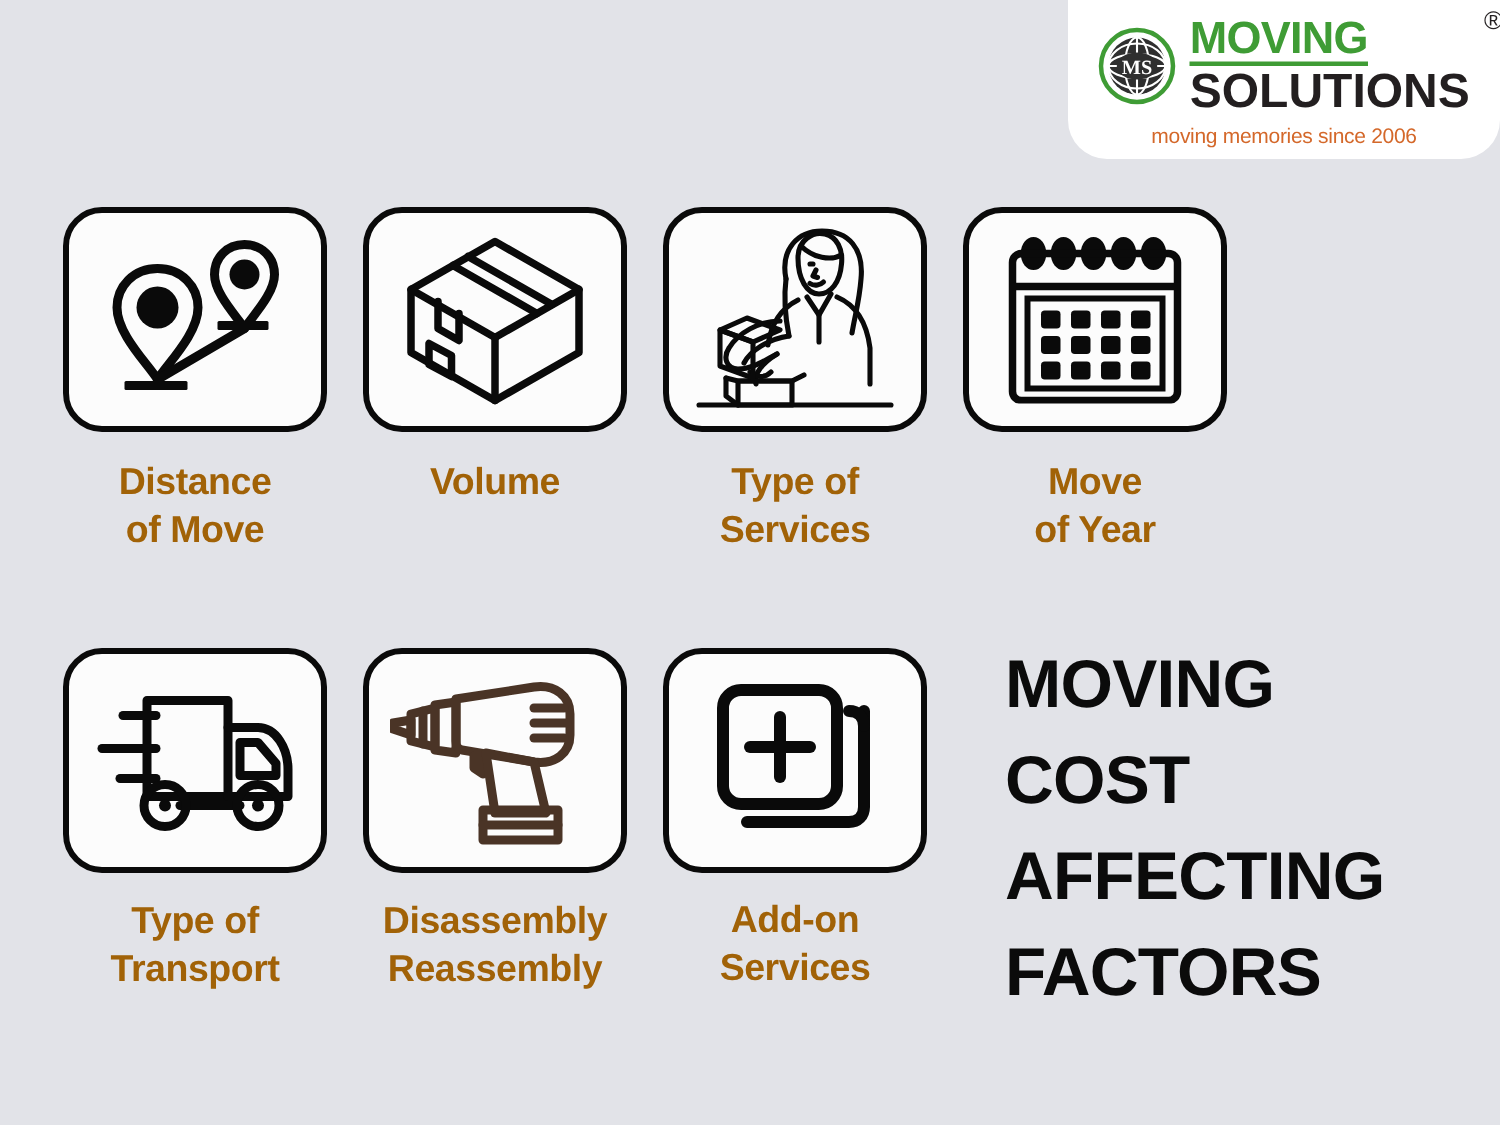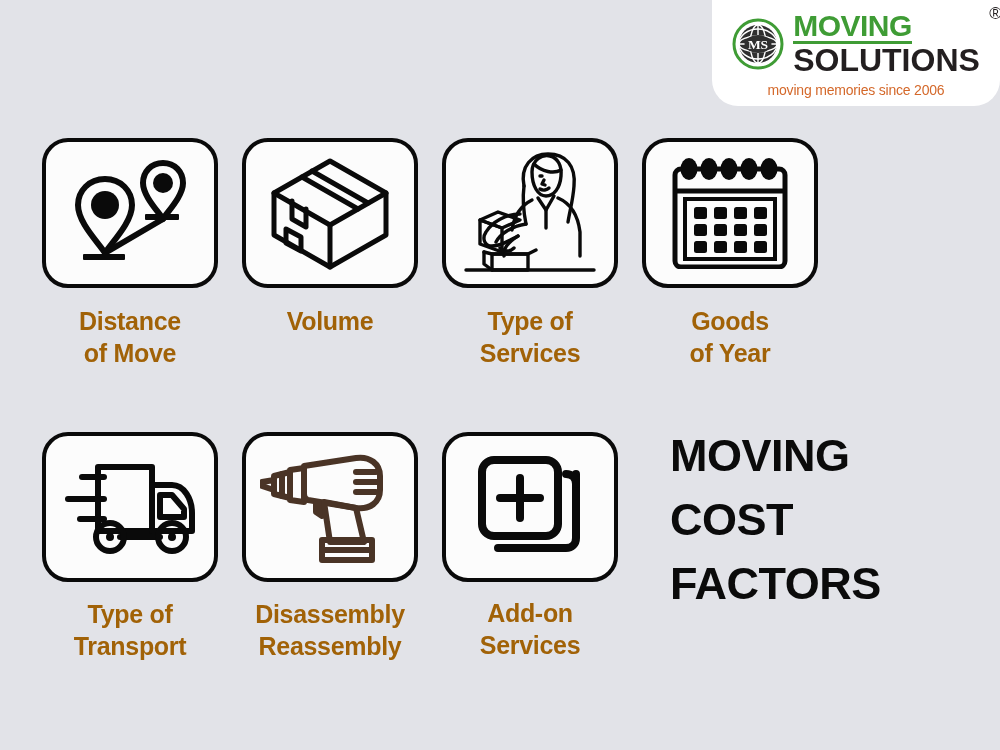--- a/index.html
+++ b/index.html
@@ -279,21 +279,21 @@
 
         <rect x="22" y="84" width="13" height="12" rx="2.5"></rect>
         <rect x="42" y="84" width="13" height="12" rx="2.5"></rect>
         <rect x="62" y="84" width="13" height="12" rx="2.5"></rect>
         <rect x="82" y="84" width="13" height="12" rx="2.5"></rect>
       </g>
     </svg>
   </span>
 </div>
 <div class="label" id="label-time">
-  <span class="ln">Goods</span>
+  <span class="ln">Move</span>
   <span class="ln">of Year</span>
 </div>
 
 <div class="card" id="card-mode">
   <span>
     <svg width="140" height="104" viewBox="0 0 140 104">
       <g fill="none" stroke="#0a0a0a" stroke-width="6" stroke-linecap="round" stroke-linejoin="round">
 
         <line x1="22" y1="22" x2="44" y2="22"></line>
         <line x1="8" y1="44" x2="44" y2="44"></line>
@@ -368,14 +368,15 @@
   </span>
 </div>
 <div class="label" id="label-addon">
   <span class="ln">Add-on</span>
   <span class="ln">Services</span>
 </div>
 
 <div id="headline">
   <span class="ln">MOVING</span>
   <span class="ln">COST</span>
+  <span class="ln">AFFECTING</span>
   <span class="ln">FACTORS</span>
 </div>
 
 </body></html>

